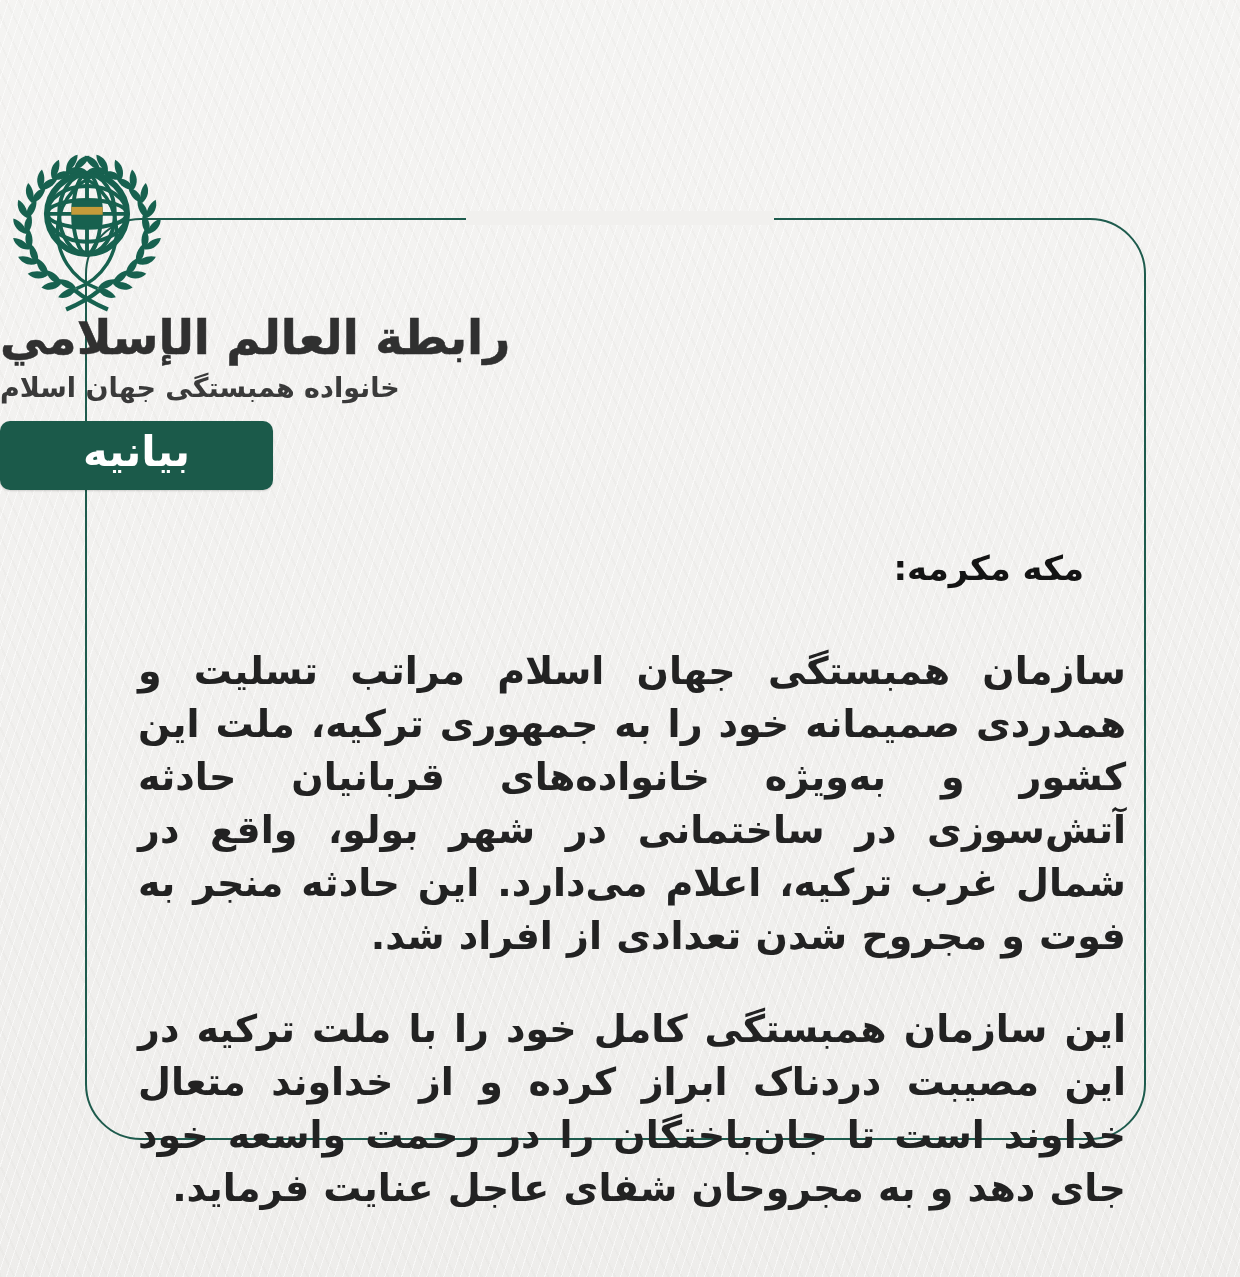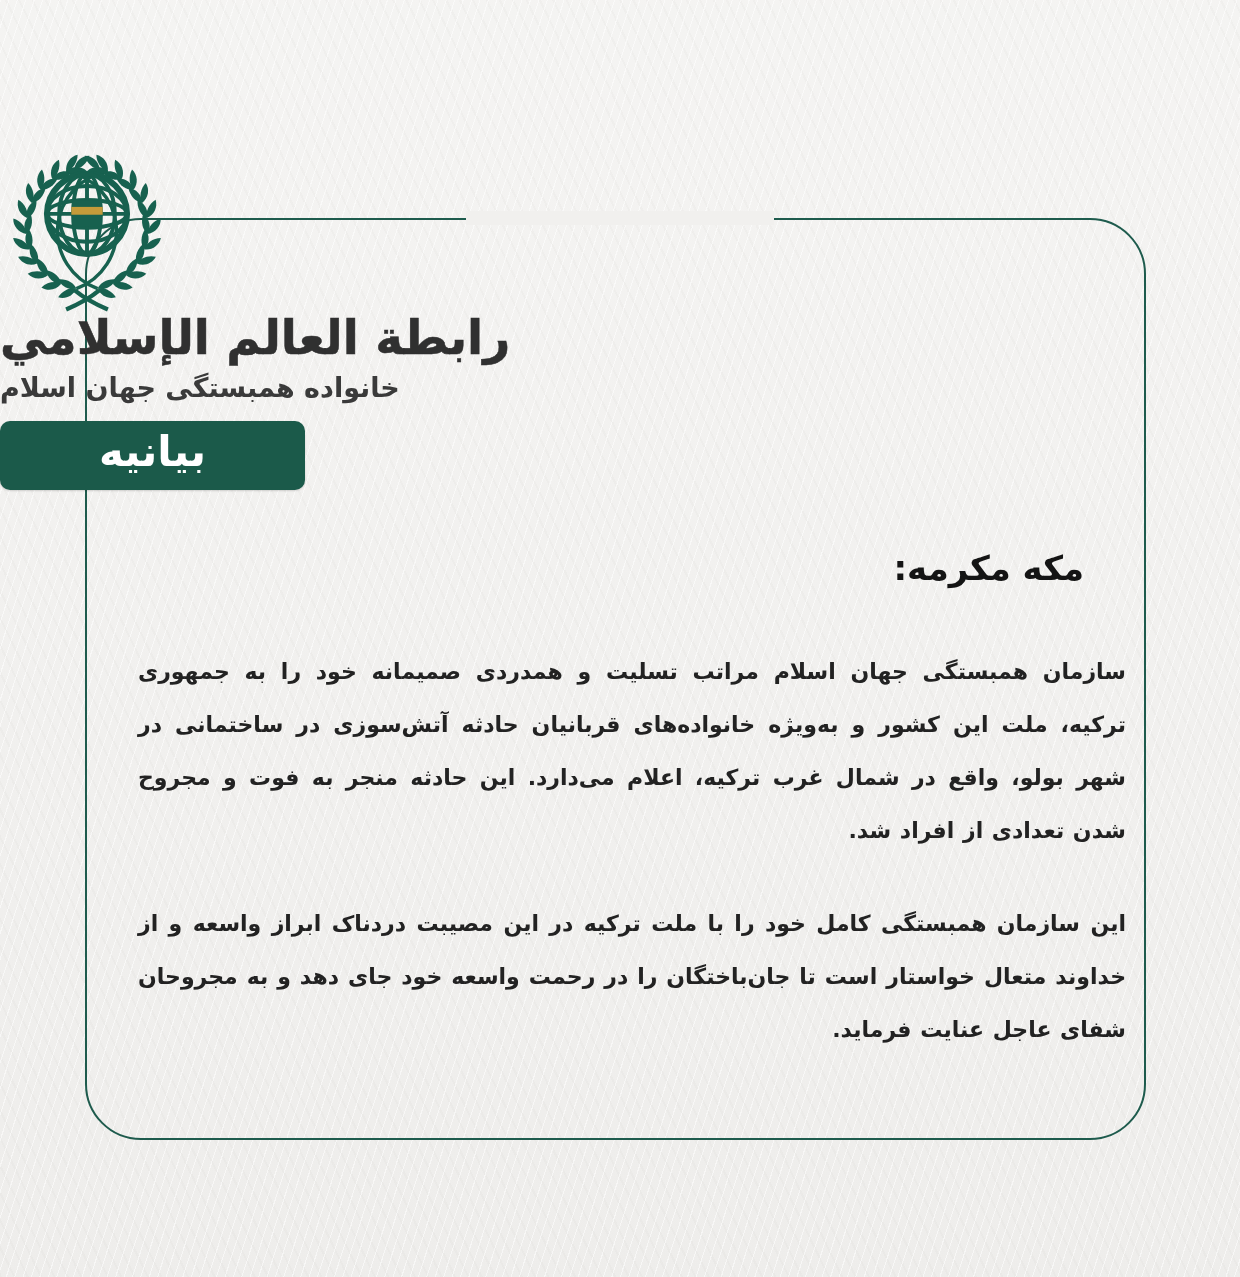--- a/index.html
+++ b/index.html
@@ -44,40 +44,40 @@
     margin-top:-14px;
     font-size:47px;font-weight:bold;color:var(--calligraphy-text);
     -webkit-text-stroke:0.5px var(--calligraphy-text);
     letter-spacing:-1px;line-height:64px;white-space:nowrap;
   }
   .subtitle{
     margin-top:2px;font-size:27px;font-weight:bold;color:#3a3a3a;
     line-height:32px;white-space:nowrap;
   }
   .banner{
-    margin-top:17px;width:305px;height:69px;border-radius:10px;
+    margin-top:17px;width:273px;height:69px;border-radius:10px;
     background:var(--brand-green);
     display:flex;align-items:center;justify-content:center;
     box-shadow:0 1px 2px rgba(0,0,0,.15);
   }
   .banner span{
     color:var(--banner-text);font-size:42px;font-weight:bold;line-height:1;
     padding-bottom:8px;
   }
   .content{
     position:absolute;right:114px;left:138px;top:547px;z-index:3;
     direction:rtl;color:var(--text);
   }
   .content h1{
     font-size:34px;font-weight:bold;color:var(--heading-text);
     text-align:right;padding-right:42px;line-height:42px;
     margin-bottom:56px;
   }
   .content p{
-    font-size:22px;font-weight:bold;line-height:53px;
+    font-size:38px;font-weight:bold;line-height:53px;
     text-align:justify;text-align-last:right;text-justify:inter-word;
     margin-bottom:40px;word-spacing:1px;
   }
 </style>
 </head>
 <body>
 
 <div class="card"></div>
 <div class="border-gap"></div>
 
@@ -133,14 +133,14 @@
   <div class="callig">رابطة العالم الإسلامي</div>
   <div class="subtitle">خانواده همبستگی جهان اسلام</div>
   <div class="banner">
     <span>بیانیه</span>
   </div>
 </header>
 
 <main class="content">
   <h1>مکه مکرمه:</h1>
   <p>سازمان همبستگی جهان اسلام مراتب تسلیت و همدردی صمیمانه خود را به جمهوری ترکیه، ملت این کشور و به‌ویژه خانواده‌های قربانیان حادثه آتش‌سوزی در ساختمانی در شهر بولو، واقع در شمال غرب ترکیه، اعلام می‌دارد. این حادثه منجر به فوت و مجروح شدن تعدادی از افراد شد.</p>
-  <p>این سازمان همبستگی کامل خود را با ملت ترکیه در این مصیبت دردناک ابراز واسعه و از خداوند متعال خواستار است تا جان‌باختگان را در رحمت واسعه خود جای دهد و به مجروحان شفای عاجل عنایت فرماید.</p>
+  <p>این سازمان همبستگی کامل خود را با ملت ترکیه در این مصیبت دردناک ابراز کرده و از خداوند متعال خداوند است تا جان‌باختگان را در رحمت واسعه خود جای دهد و به مجروحان شفای عاجل عنایت فرماید.</p>
 </main>
 
 </body></html>

